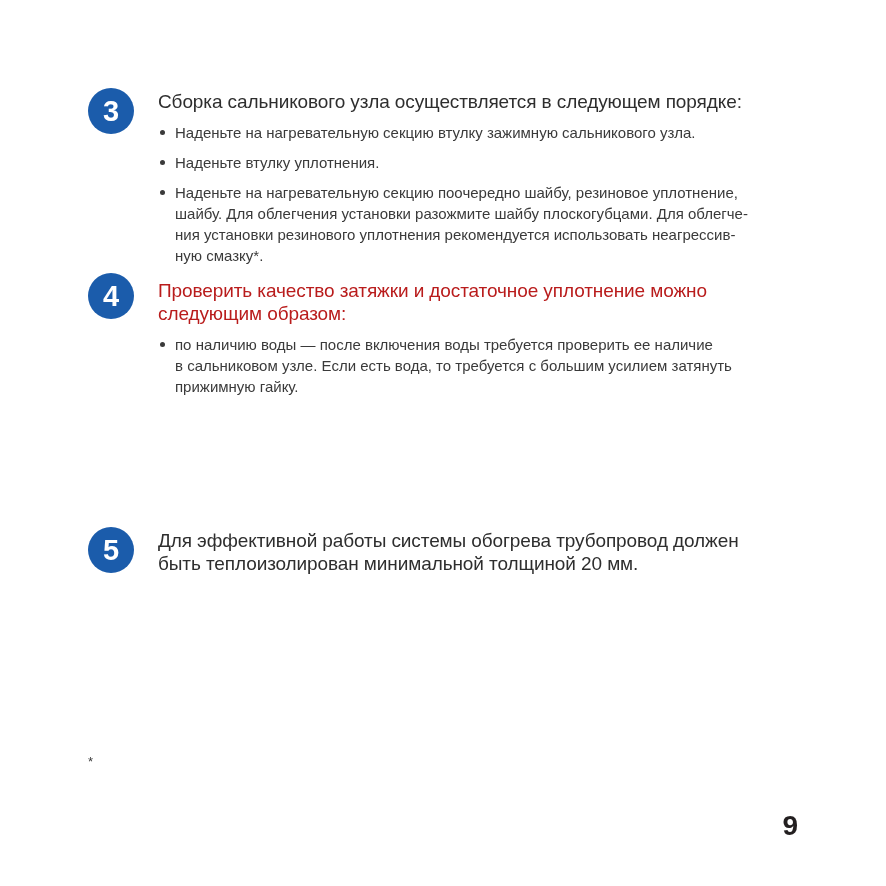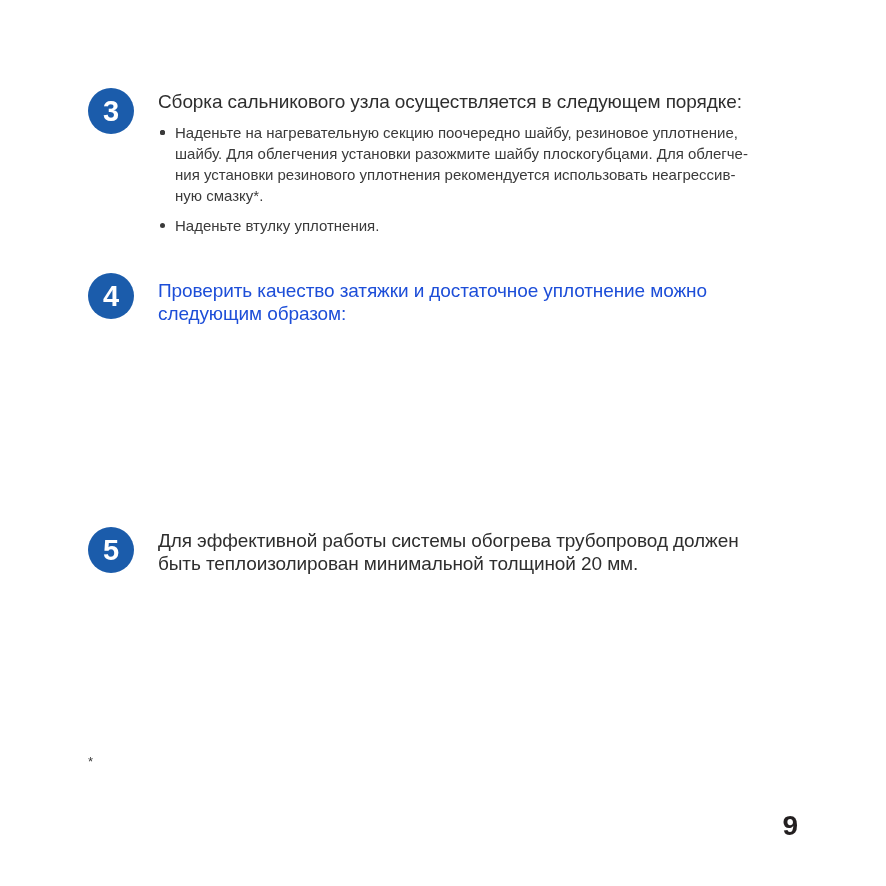--- a/index.html
+++ b/index.html
@@ -25,21 +25,21 @@
   }
   .step-body { margin-left:70px; padding-top:2px; }
   .heading {
     margin:0; font-weight:400;
     font-size:19px; line-height:23px;
     color:#2e2e2e; letter-spacing:-0.1px;
   }
   .subheading {
     margin:4px 0 0; font-weight:400;
     font-size:19px; line-height:23px;
-    color:#1d4ed8; letter-spacing:-0.1px;
+    color:#b91c1c; letter-spacing:-0.1px;
   }
   .bullets { list-style:none; margin:4px 0 0; padding:0; }
   .bullet {
     position:relative; padding-left:17px; margin-top:9px;
     font-size:15px; line-height:21px; color:#3a3a3a;
   }
   .dot {
     position:absolute; left:2px; top:8px;
     width:5px; height:5px; border-radius:50%;
     background:#3a3a3a;
@@ -63,44 +63,51 @@
 
   <section class="step step-a">
     <div class="badge">
       <span>3</span>
     </div>
     <div class="step-body">
       <h2 class="heading lines">Сборка сальникового узла осуществляется в следующем порядке:</h2>
       <ul class="bullets">
         <li class="bullet">
           <span class="dot"></span>
+          <span class="lines">Наденьте на нагревательную секцию втулку зажимную сальникового узла.</span>
+        </li>
+        <li class="bullet">
+          <span class="dot"></span>
+          <span class="lines">Наденьте втулку уплотнения.</span>
         </li>
         <li class="bullet">
           <span class="dot"></span>
           <span class="lines">Наденьте на нагревательную секцию поочередно шайбу, резиновое уплотнение,
 шайбу. Для облегчения установки разожмите шайбу плоскогубцами. Для облегче-
 ния установки резинового уплотнения рекомендуется использовать неагрессив-
 ную смазку*.</span>
-        </li>
-        <li class="bullet">
-          <span class="dot"></span>
-          <span class="lines">Наденьте втулку уплотнения.</span>
         </li>
       </ul>
     </div>
   </section>
 
   <section class="step step-b">
     <div class="badge">
       <span>4</span>
     </div>
     <div class="step-body">
       <p class="subheading lines">Проверить качество затяжки и достаточное уплотнение можно
 следующим образом:</p>
       <ul class="bullets" style="margin-top:6px;">
+        <li class="bullet">
+          <span class="dot"></span>
+          <span class="lines">по наличию воды — после включения воды требуется проверить ее наличие
+в сальниковом узле. Если есть вода, то требуется с большим усилием затянуть
+прижимную гайку.</span>
+        </li>
       </ul>
     </div>
   </section>
 
   <section class="step step-c">
     <div class="badge">
       <span>5</span>
     </div>
     <div class="step-body">
       <h2 class="heading lines">Для эффективной работы системы обогрева трубопровод должен

